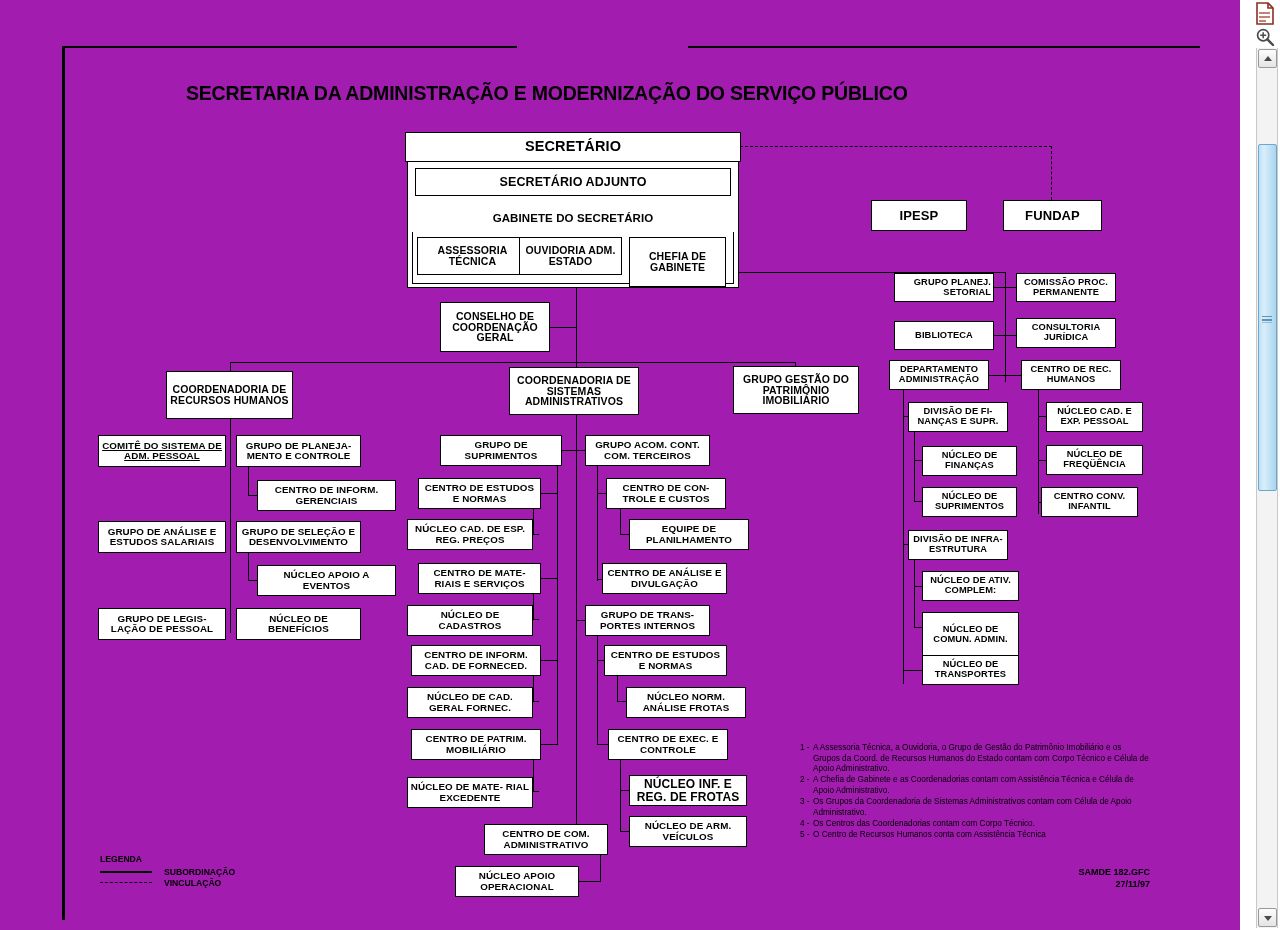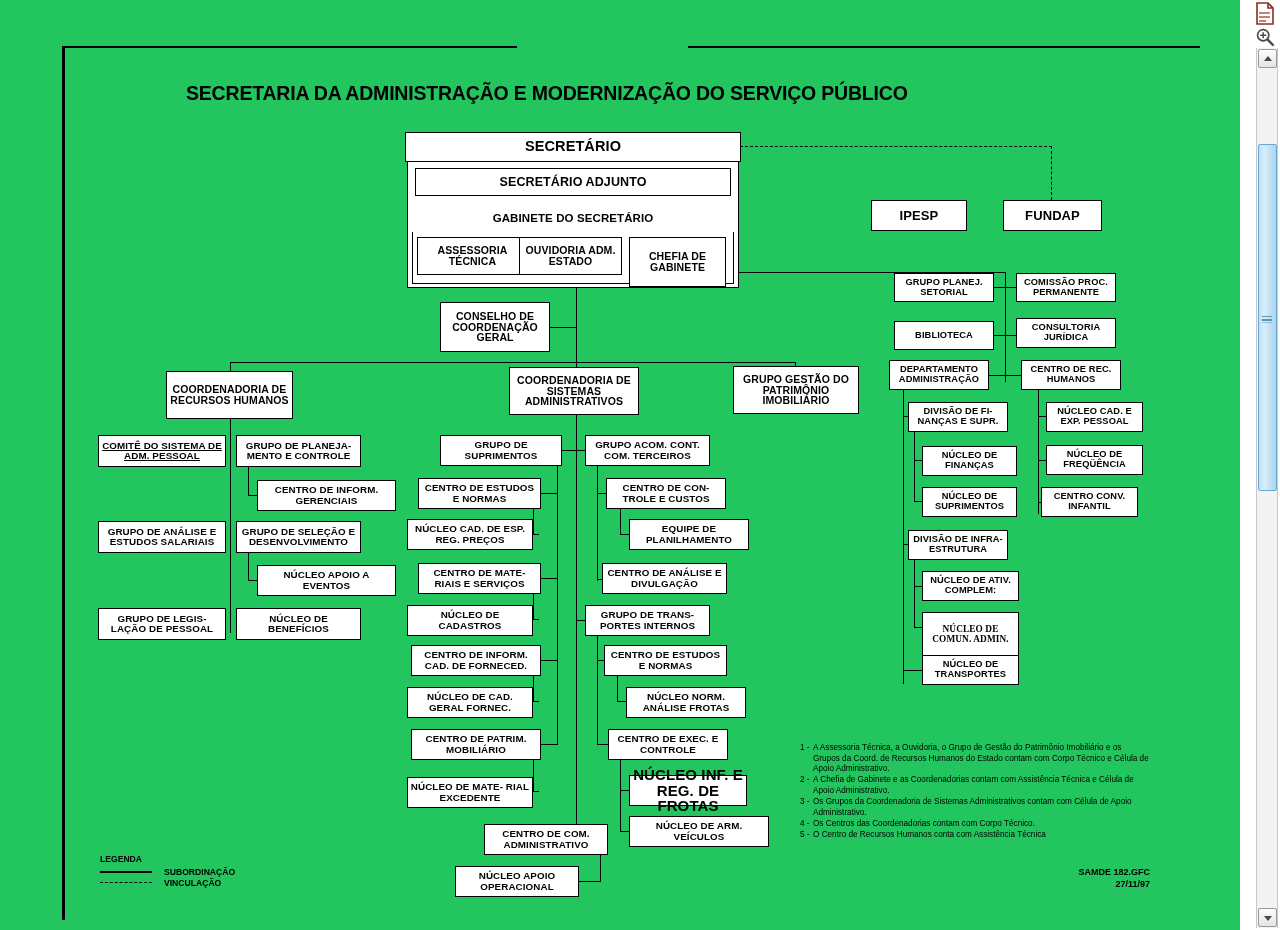--- a/index.html
+++ b/index.html
@@ -38,21 +38,21 @@
     background:linear-gradient(90deg,#bfe0f5,#d9eefb 30%,#a8d4ef);
     border:1px solid #6aa8cf;border-radius:2px;
   }
   #scroll-thumb .grip{
     position:absolute;left:3px;top:50%;transform:translateY(-50%);
     width:10px;height:9px;
     background:repeating-linear-gradient(#5d94b8 0 1px,transparent 1px 3px);
   }
 
   
-  #page{position:absolute;left:0;top:0;width:1240px;height:930px;background:#22c55e;}
+  #page{position:absolute;left:0;top:0;width:1240px;height:930px;background:#a21caf;}
 
   
   .frame-line{position:absolute;background:#000;}
   #frame-top-l{left:62px;top:46px;width:455px;height:2px;}
   #frame-top-r{left:688px;top:46px;width:512px;height:2px;}
   #frame-left{left:62px;top:46px;width:3px;height:874px;}
 
   
   .node{
     position:absolute;box-sizing:border-box;
@@ -132,21 +132,21 @@
 
   <div class="dash-h" style="left:740px;top:146px;width:312px;"></div>
   <div class="dash-v" style="left:1051px;top:146px;height:54px;"></div>
 
   <div class="node" style="left:871px;top:200px;width:96px;height:31px;font-size:13px;">IPESP</div>
   <div class="node" style="left:1003px;top:200px;width:99px;height:31px;font-size:13px;">FUNDAP</div>
 
   <div class="ln h" style="left:726px;top:272px;width:280px;"></div>
   <div class="ln v" style="left:1005px;top:272px;height:110px;"></div>
 
-  <div class="node" style="left:894px;top:273px;width:100px;height:29px;font-size:9.3px;">GRUPO PLANEJ. SETORIAL</div>
+  <div class="node" style="left:894px;top:273px;width:100px;height:29px;font-size:9.3px;text-align:right;">GRUPO PLANEJ. SETORIAL</div>
   <div class="node" style="left:1016px;top:273px;width:100px;height:29px;font-size:9.3px;">COMISSÃO PROC. PERMANENTE</div>
   <div class="ln h" style="left:993px;top:287px;width:24px;"></div>
 
   <div class="node" style="left:894px;top:321px;width:100px;height:29px;font-size:9.3px;">BIBLIOTECA</div>
   <div class="node" style="left:1016px;top:318px;width:100px;height:30px;font-size:9.3px;">CONSULTORIA JURÍDICA</div>
   <div class="ln h" style="left:993px;top:335px;width:24px;"></div>
 
   <div class="node" style="left:889px;top:360px;width:100px;height:30px;font-size:9.3px;">DEPARTAMENTO ADMINISTRAÇÃO</div>
   <div class="node" style="left:1021px;top:360px;width:100px;height:30px;font-size:9.3px;">CENTRO DE REC. HUMANOS</div>
   <div class="ln h" style="left:988px;top:375px;width:34px;"></div>
@@ -223,22 +223,22 @@
   <div class="ln h" style="left:597px;top:579px;width:6px;"></div>
   <div class="ln v" style="left:620px;top:509px;height:26px;"></div>
   <div class="ln h" style="left:620px;top:534px;width:10px;"></div>
 
   <div class="node" style="left:585px;top:605px;width:125px;height:31px;font-size:9.8px;">GRUPO DE TRANS- PORTES INTERNOS</div>
   <div class="ln h" style="left:576px;top:620px;width:10px;"></div>
 
   <div class="node" style="left:604px;top:645px;width:123px;height:31px;font-size:9.8px;">CENTRO DE ESTUDOS E NORMAS</div>
   <div class="node" style="left:626px;top:687px;width:120px;height:31px;font-size:9.8px;">NÚCLEO NORM. ANÁLISE FROTAS</div>
   <div class="node" style="left:608px;top:729px;width:120px;height:31px;font-size:9.8px;">CENTRO DE EXEC. E CONTROLE</div>
-  <div class="node" style="left:629px;top:775px;width:118px;height:31px;font-size:15px;">NÚCLEO INF. E REG. DE FROTAS</div>
-  <div class="node" style="left:629px;top:816px;width:140px;height:31px;font-size:9.8px;">NÚCLEO DE ARM. VEÍCULOS</div>
+  <div class="node" style="left:629px;top:775px;width:118px;height:31px;font-size:12px;">NÚCLEO INF. E REG. DE FROTAS</div>
+  <div class="node" style="left:629px;top:816px;width:118px;height:31px;font-size:9.8px;">NÚCLEO DE ARM. VEÍCULOS</div>
 
   <div class="ln v" style="left:597px;top:636px;height:108px;"></div>
   <div class="ln h" style="left:597px;top:660px;width:8px;"></div>
   <div class="ln h" style="left:597px;top:744px;width:12px;"></div>
   <div class="ln v" style="left:617px;top:676px;height:26px;"></div>
   <div class="ln h" style="left:617px;top:701px;width:10px;"></div>
   <div class="ln v" style="left:620px;top:760px;height:72px;"></div>
   <div class="ln h" style="left:620px;top:790px;width:10px;"></div>
   <div class="ln h" style="left:620px;top:831px;width:10px;"></div>
 
@@ -255,21 +255,21 @@
   <div class="node" style="left:922px;top:446px;width:95px;height:30px;font-size:9.3px;">NÚCLEO DE FINANÇAS</div>
   <div class="node" style="left:922px;top:487px;width:95px;height:30px;font-size:9.3px;">NÚCLEO DE SUPRIMENTOS</div>
   <div class="ln v" style="left:914px;top:432px;height:70px;"></div>
   <div class="ln h" style="left:914px;top:460px;width:9px;"></div>
   <div class="ln h" style="left:914px;top:501px;width:9px;"></div>
 
   <div class="node" style="left:908px;top:530px;width:100px;height:30px;font-size:9.3px;">DIVISÃO DE INFRA-ESTRUTURA</div>
   <div class="ln h" style="left:903px;top:544px;width:6px;"></div>
 
   <div class="node" style="left:922px;top:571px;width:97px;height:30px;font-size:9.3px;">NÚCLEO DE ATIV. COMPLEM:</div>
-  <div class="node" style="left:922px;top:612px;width:97px;height:46px;font-size:9.3px;font-family:Liberation Serif, serif;">NÚCLEO DE COMUN. ADMIN.</div>
+  <div class="node" style="left:922px;top:612px;width:97px;height:46px;font-size:9.3px;">NÚCLEO DE COMUN. ADMIN.</div>
   <div class="ln v" style="left:914px;top:560px;height:68px;"></div>
   <div class="ln h" style="left:914px;top:586px;width:9px;"></div>
   <div class="ln h" style="left:914px;top:627px;width:9px;"></div>
 
   <div class="node" style="left:922px;top:655px;width:97px;height:30px;font-size:9.3px;">NÚCLEO DE TRANSPORTES</div>
   <div class="ln h" style="left:903px;top:670px;width:20px;"></div>
 
   <div class="ln v" style="left:1038px;top:390px;height:124px;"></div>
 
   <div class="node" style="left:1046px;top:402px;width:97px;height:30px;font-size:9.3px;">NÚCLEO CAD. E EXP. PESSOAL</div>

